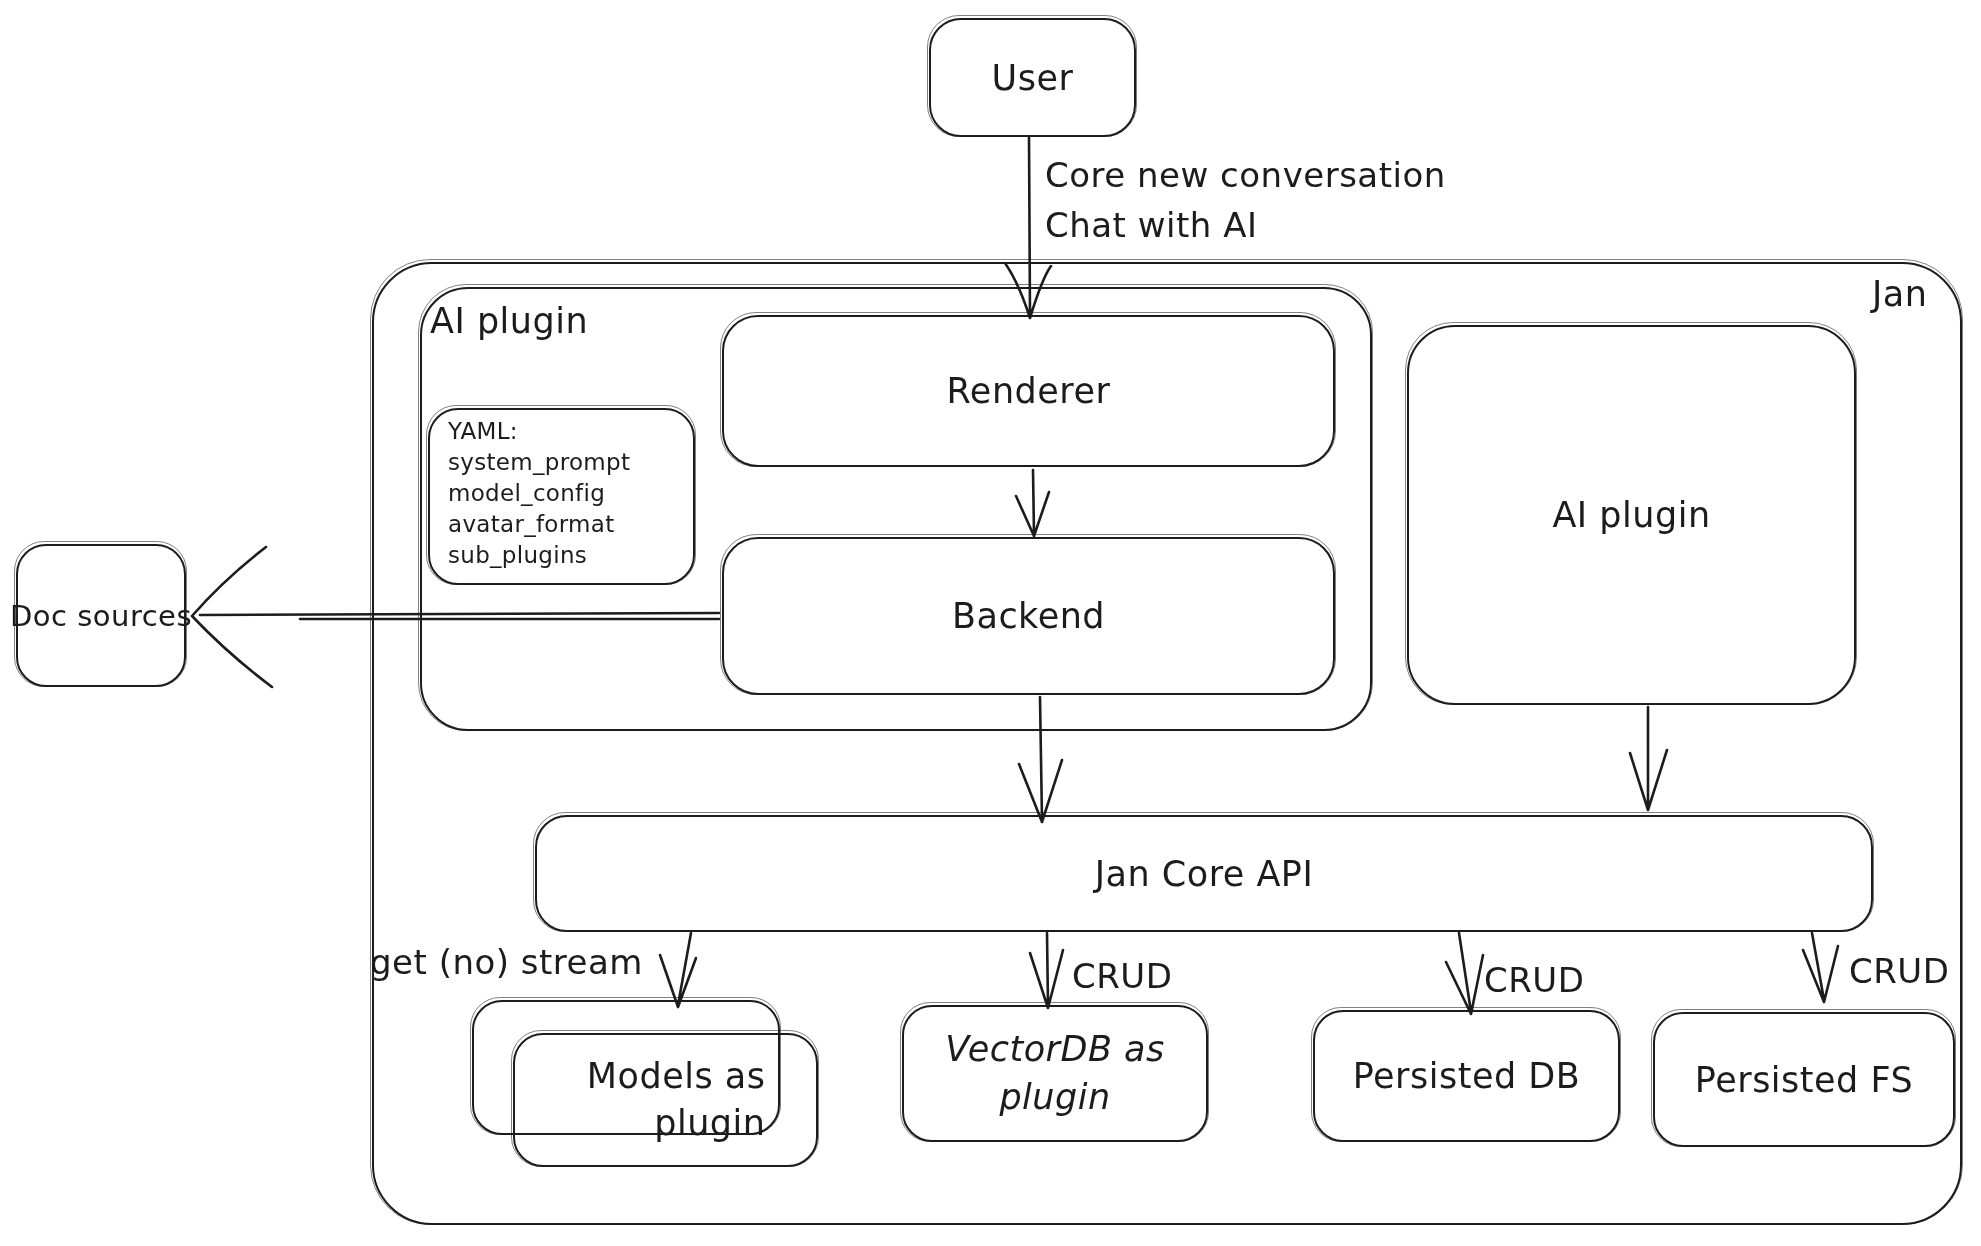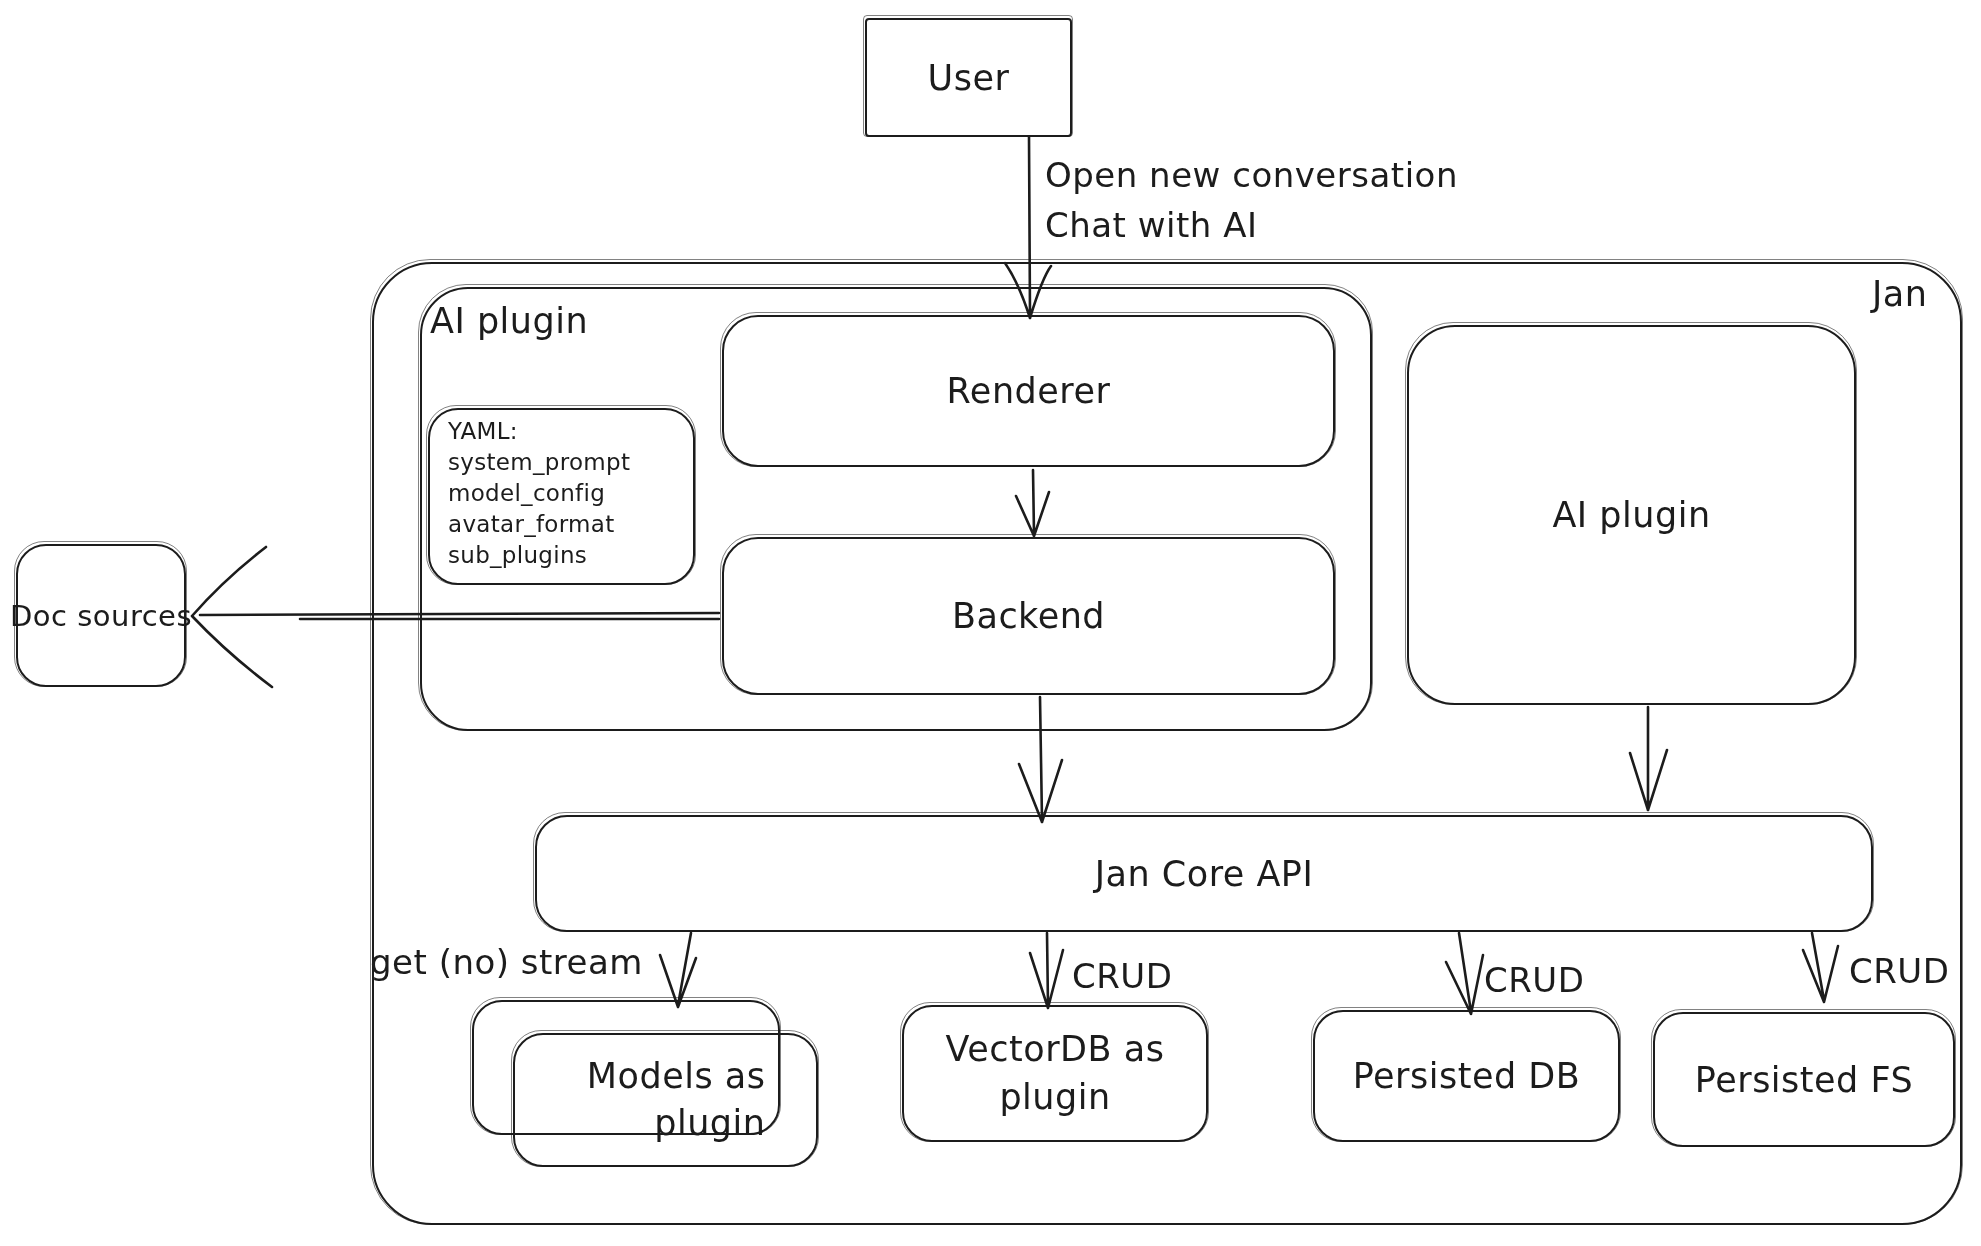--- a/index.html
+++ b/index.html
@@ -12,33 +12,33 @@
     display:flex;align-items:center;justify-content:center;text-align:center;
     background:transparent;
   }
   
   .box::before{
     content:"";position:absolute;inset:-5px -3px -2px -4px;border:1.4px solid rgba(28,28,28,.55);
     border-radius:inherit;pointer-events:none;
   }
   .node-label{font-size:35px;letter-spacing:.5px;}
   .two-line{line-height:1.35;}
-  #user{left:865px;top:18px;width:207px;height:119px;border-radius:4px;}
+  #user{left:929px;top:18px;width:207px;height:119px;border-radius:32px;}
   #jan{left:372px;top:262px;width:1590px;height:963px;border-radius:60px;}
   #ai-plugin-container{left:420px;top:287px;width:952px;height:444px;border-radius:48px;}
   #renderer{left:722px;top:315px;width:613px;height:152px;border-radius:36px;}
   #yaml-note{left:428px;top:408px;width:267px;height:177px;border-radius:30px;
     align-items:flex-start;justify-content:flex-start;}
   #backend{left:722px;top:537px;width:613px;height:158px;border-radius:36px;}
   #ai-plugin-right{left:1407px;top:325px;width:449px;height:380px;border-radius:48px;}
   #doc-sources{left:16px;top:544px;width:170px;height:143px;border-radius:30px;text-align:right;}
   #jan-core-api{left:535px;top:815px;width:1338px;height:117px;border-radius:32px;}
   #models-outer{left:472px;top:1000px;width:308px;height:135px;border-radius:30px;}
   #models-inner{left:513px;top:1033px;width:305px;height:134px;border-radius:30px;}
-  #vectordb{left:902px;top:1005px;width:306px;height:137px;border-radius:30px;}
+  #vectordb{left:902px;top:1005px;width:306px;height:137px;border-radius:30px;font-style:italic;}
   #persisted-db{left:1313px;top:1010px;width:307px;height:132px;border-radius:30px;}
   #persisted-fs{left:1653px;top:1012px;width:302px;height:135px;border-radius:30px;}
 
   #doc-sources .node-label{font-size:29px;white-space:nowrap;}
   #vectordb .node-label{max-width:240px;}
   #models-inner .node-label{max-width:200px;text-align:right;}
 
   .yaml-text{
     padding:6px 0 0 18px;font-size:23px;line-height:31px;text-align:left;letter-spacing:.3px;
   }
@@ -129,21 +129,21 @@
     <path d="M1047,933 L1048,1006 M1048,1008 L1030,953 M1048,1008 L1063,950"></path>
 
     <path d="M1459,933 L1471,1012 M1471,1014 L1446,962 M1471,1014 L1483,955"></path>
 
     <path d="M1812,933 L1824,1000 M1824,1002 L1803,950 M1824,1002 L1838,946"></path>
 
     <path d="M719,613 L200,615 M719,619 L300,619 M266,547 C227,577 206,600 192,616 M192,616 C210,635 240,663 272,687"></path>
   </svg>
 
   <div class="edge-label" id="open-chat-label">
-    <div>Open new conversation</div>
+    <div>Core new conversation</div>
     <div>Chat with AI</div>
   </div>
   <div class="edge-label" id="get-stream-label">get (no) stream</div>
   <div class="edge-label" id="crud-vectordb-label">CRUD</div>
   <div class="edge-label" id="crud-db-label">CRUD</div>
   <div class="edge-label" id="crud-fs-label">CRUD</div>
 
 </div>
 
 </body></html>

